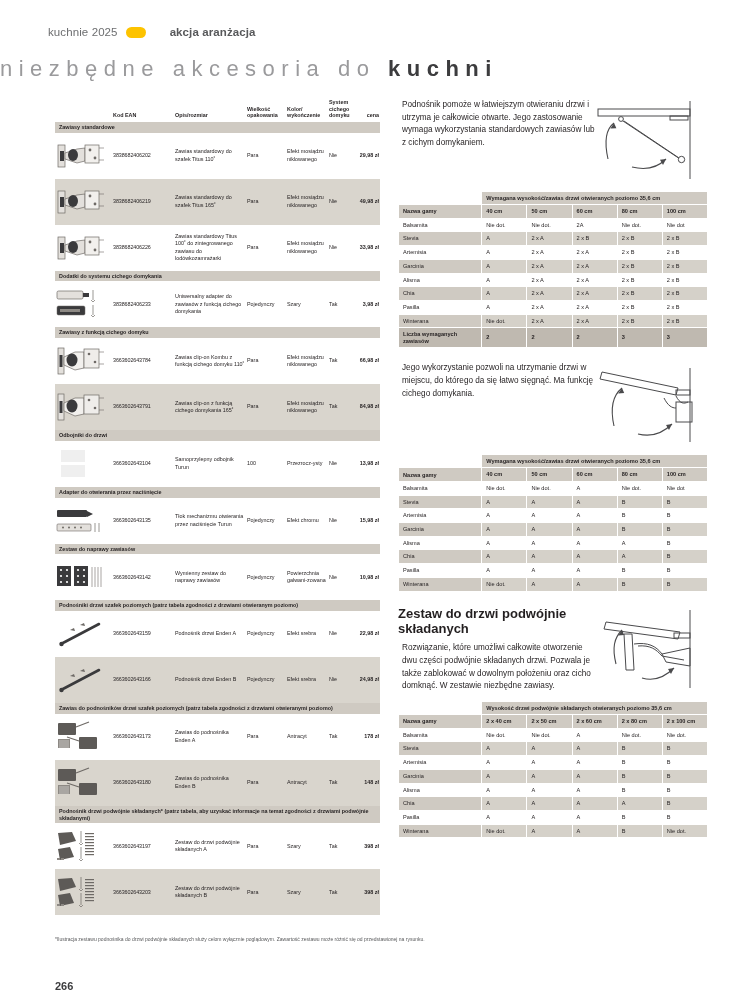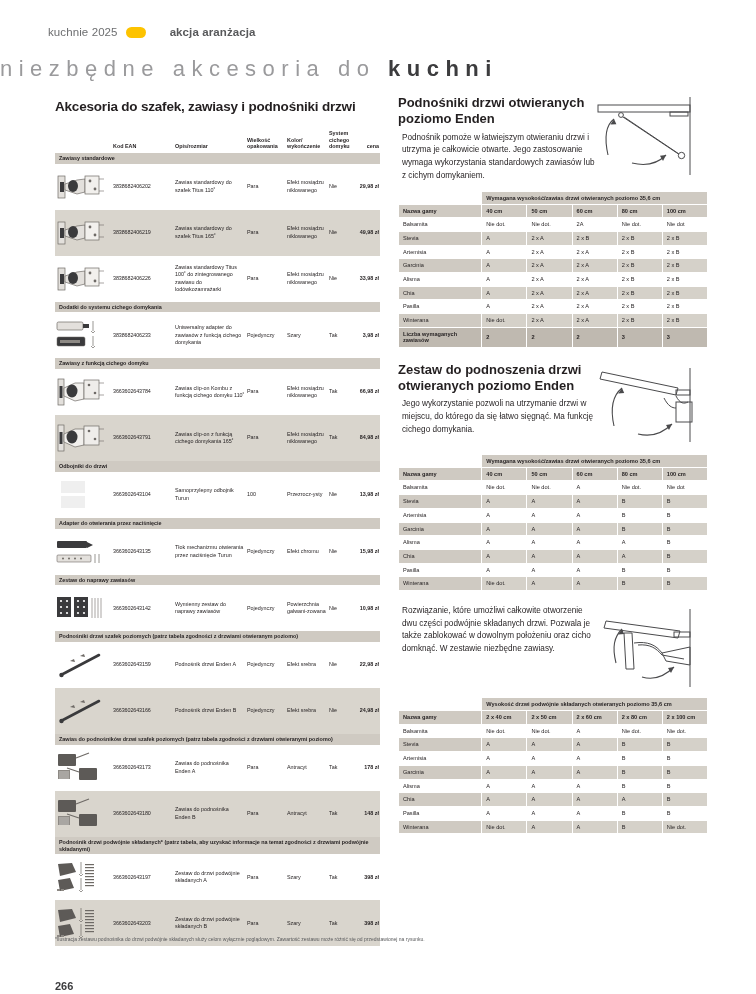--- a/index.html
+++ b/index.html
@@ -119,21 +119,20 @@
 
   <div class="topbar">
     <span>kuchnie 2025</span>
     <span class="pill"></span>
     <span class="promo">akcja aranżacja</span>
   </div>
 
   <div class="page-title"><span>niezbędne akcesoria do </span><b>kuchni</b></div>
 
   <div class="left-col">
-    <h2 class="sec-title">Akcesoria do szafek, zawiasy i podnośniki drzwi</h2>
     <table class="prod">
       <colgroup>
         <col class="c-img">
           <col class="c-ean">
           <col class="c-desc">
           <col class="c-pack">
           <col class="c-color">
           <col class="c-sys">
           <col class="c-price">
       </colgroup>
@@ -511,21 +510,20 @@
                 <path d="M28 22 L88 62"></path>
                 <path d="M32 24 L90 63"></path>
                 <circle cx="89.5" cy="62.5" r="3.2" fill="#fff"></circle>
                 <circle cx="29" cy="22" r="2.4" fill="#fff"></circle>
                 <path d="M16 62 C12 44 14 32 22 26" stroke-width="1.1"></path>
                 <path d="M40 70 C56 74 66 70 74 62" stroke-width="1.1"></path>
               </g>
               <path d="M22 26 l-3.6 5.6 6 -0.4 z" fill="#4a4a4c"></path>
               <path d="M74 62 l-6 0.8 3 5.2 z" fill="#4a4a4c"></path>
             </svg></div>
-          <h3>Podnośniki drzwi otwieranych poziomo Enden</h3>
           <p class="body">Podnośnik pomoże w łatwiejszym otwieraniu drzwi i utrzyma je całkowicie otwarte. Jego zastosowanie wymaga wykorzystania standardowych zawiasów lub z cichym domykaniem.</p>
         </div>
         <table class="comp">
           <colgroup>
             <col class="n">
             <col class="v">
             <col class="v">
             <col class="v">
             <col class="v">
             <col class="v">
@@ -629,21 +627,20 @@
                 <rect x="84" y="42" width="16" height="20"></rect>
                 <path d="M72 38 C76 46 80 48 84 48"></path>
               </g>
               <g fill="none" stroke="#4a4a4c" stroke-width="1.1">
                 <path d="M22 66 C18 48 20 36 30 28"></path>
                 <path d="M46 74 C62 78 72 72 80 64"></path>
               </g>
               <path d="M30 28 l-3.8 5.6 6 -0.5 z" fill="#4a4a4c"></path>
               <path d="M80 64 l-6 0.9 3 5 z" fill="#4a4a4c"></path>
             </svg></div>
-          <h3>Zestaw do podnoszenia drzwi otwieranych poziomo Enden</h3>
           <p class="body">Jego wykorzystanie pozwoli na utrzymanie drzwi w miejscu, do którego da się łatwo sięgnąć. Ma funkcję cichego domykania.</p>
         </div>
         <table class="comp">
           <colgroup>
             <col class="n">
             <col class="v">
             <col class="v">
             <col class="v">
             <col class="v">
             <col class="v">
@@ -741,20 +738,21 @@
                 <path d="M70 50 L98 44 L98 62 L74 58 Z"></path>
                 <path d="M70 52 L92 56"></path>
               </g>
               <g fill="none" stroke="#4a4a4c" stroke-width="1.1">
                 <path d="M24 60 C20 44 22 34 30 26"></path>
                 <path d="M50 74 C64 78 74 72 82 64"></path>
               </g>
               <path d="M30 26 l-3.8 5.6 6 -0.5 z" fill="#4a4a4c"></path>
               <path d="M82 64 l-6 0.9 3 5 z" fill="#4a4a4c"></path>
             </svg></div>
+          <h3>Zestaw do drzwi podwójnie składanych</h3>
           <p class="body">Rozwiązanie, które umożliwi całkowite otworzenie dwu części podwójnie składanych drzwi. Pozwala je także zablokować w dowolnym położeniu oraz cicho domknąć. W zestawie niezbędne zawiasy.</p>
         </div>
         <table class="comp">
           <colgroup>
             <col class="n">
             <col class="v">
             <col class="v">
             <col class="v">
             <col class="v">
             <col class="v">

